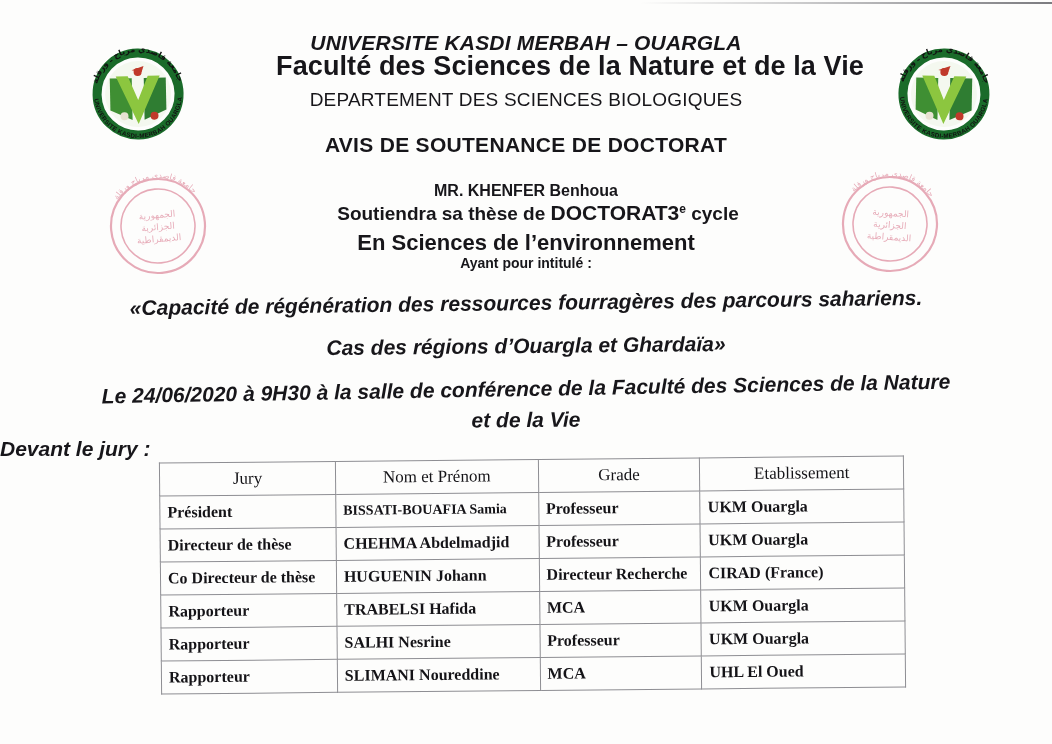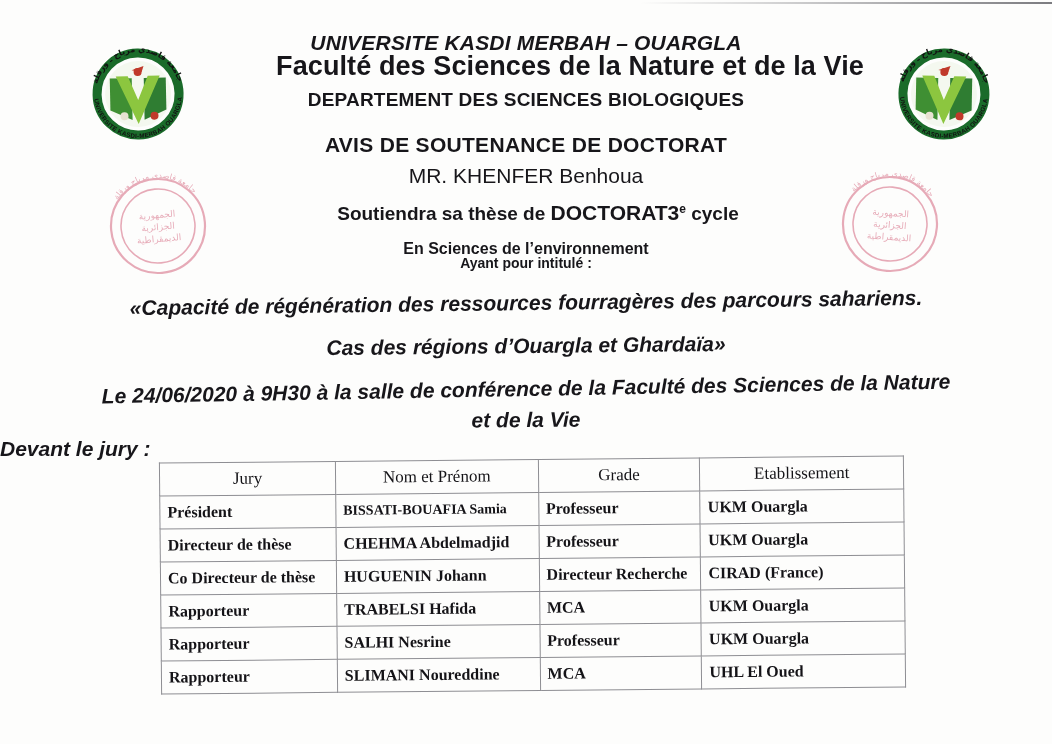--- a/index.html
+++ b/index.html
@@ -50,28 +50,28 @@
   
   .tline {
     position: absolute;
     width: 100%;
     text-align: center;
     white-space: nowrap;
     line-height: 1.05;
   }
   .hdr1 { top: 32px;  font-size: 21px; font-weight: bold; letter-spacing: .2px; font-style: italic; }
   .hdr2 { top: 52px;  font-size: 27px; font-weight: bold; letter-spacing: .1px; padding-left: 44px; }
-  .hdr3 { top: 90px;  font-size: 19px; font-weight: bold; letter-spacing: .2px; }
+  .hdr3 { top: 90px;  font-size: 19px; font-weight: normal; letter-spacing: .2px; }
 
   .avis  { top: 134px; font-size: 21px; font-weight: bold; letter-spacing: .3px; text-align: center; }
-  .cand  { top: 165px; font-size: 21px; font-weight: normal; }
+  .cand  { top: 183px; font-size: 16px; font-weight: bold; }
   .line4 { top: 202px; font-size: 19px; font-weight: bold; padding-left: 12px; }
   .line4 .big { font-size: 21px; }
   .line4 sup { font-size: 12px; vertical-align: super; }
-  .line5 { top: 241px; font-size: 16px; font-weight: bold; }
+  .line5 { top: 231px; font-size: 22px; font-weight: bold; }
   .line6 { top: 256px; font-size: 14px; font-weight: bold; }
 
   
   .title1 {
     position: absolute;
     top: 291px; left: 0; width: 1052px;
     text-align: center;
     font-size: 21px;
     font-weight: bold;
     font-style: italic;

